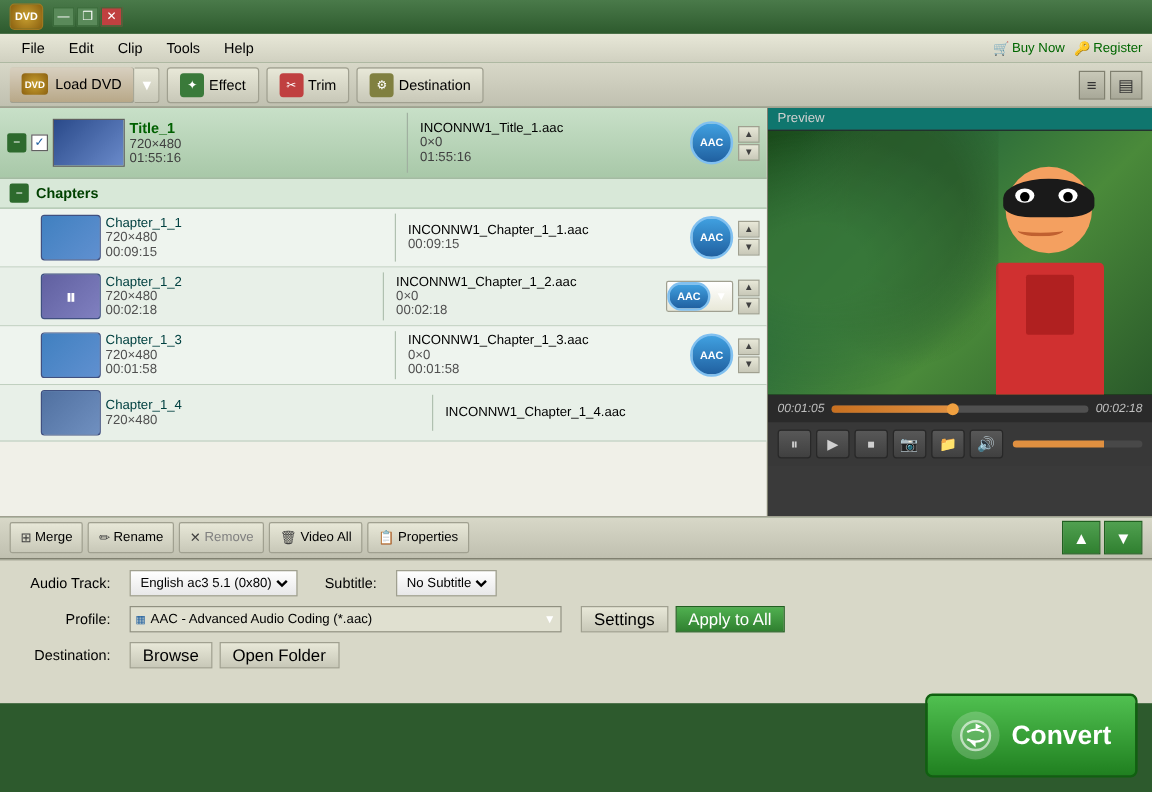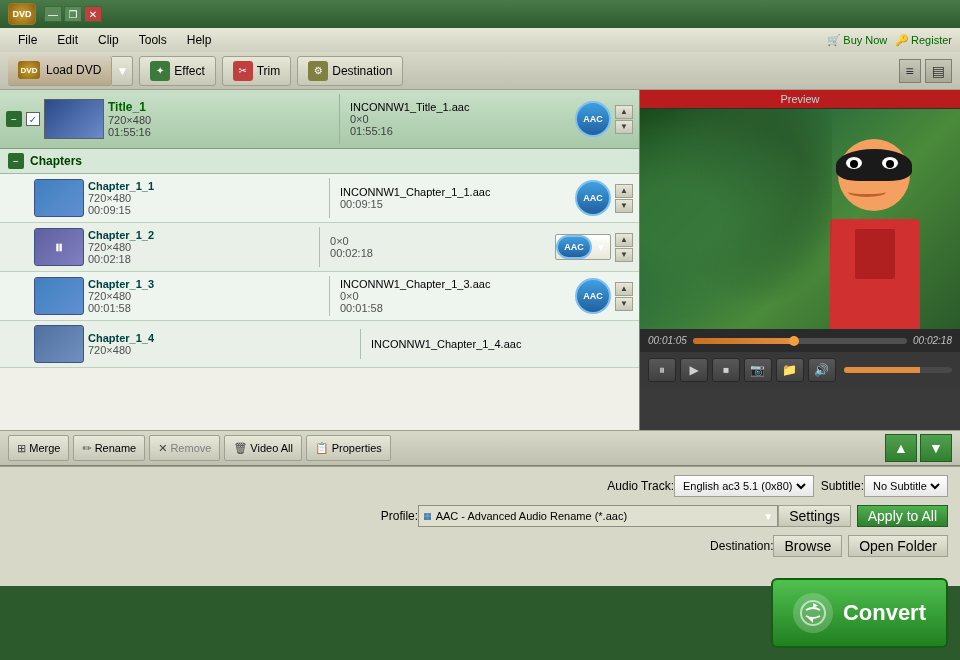--- a/index.html
+++ b/index.html
@@ -236,39 +236,38 @@
     }
     .chapter-thumb {
       width: 50px; height: 38px;
       background: linear-gradient(135deg, #6090c0, #4060a0);
       border: 1px solid #405080;
       border-radius: 3px;
       display: flex; align-items: center; justify-content: center;
       position: relative;
     }
     .chapter-info { flex: 1; }
-    .chapter-info .chname { font-size: 11px; font-weight: bold; color: #004040; }
+    .chapter-info .chname { font-size: 11px; font-weight: normal; color: #004040; }
     .chapter-info .chres { font-size: 11px; color: #505050; }
     .chapter-info .chdur { font-size: 11px; color: #505050; }
     .chapter-output { flex: 1; }
     .chapter-output .chout { font-size: 11px; color: #000; }
     .chapter-output .chstats { font-size: 11px; color: #505050; }
 
     
     #preview-panel {
       width: 320px;
       background: #3a3a3a;
       display: flex; flex-direction: column;
     }
     #preview-panel .preview-label {
-      background: #b91c1c;
+      background: #0f766e;
       padding: 3px 8px;
       font-size: 11px; color: #d0d0d0;
       border-bottom: 1px solid #303030;
-      text-align: center;
     }
     #preview-video {
       width: 100%; height: 220px;
       background: #000;
       position: relative;
       overflow: hidden;
     }
     #preview-video .video-bg {
       width: 100%; height: 100%;
       background: linear-gradient(135deg, #1a4a1a 0%, #2a6a3a 30%, #4a8a3a 60%, #2a5a2a 100%);
@@ -339,21 +338,21 @@
 
     
     #status-bar {
       background: #d8d8c8;
       height: 120px;
       padding: 8px 12px;
       border-top: 1px solid #a0a090;
       display: flex; flex-direction: column; gap: 8px;
     }
     .status-row {
-      display: flex; align-items: center; gap: 0; justify-content: flex-end;
+      display: flex; align-items: center; gap: 16px;
     }
     .status-label {
       color: #000; font-size: 12px; min-width: 80px;
       text-align: right;
     }
     .status-input {
       flex: 1;
       background: #fff;
       border: 1px solid #a0a090;
       padding: 2px 6px;
@@ -543,20 +542,21 @@
       <div class="chapter-thumb">
         <div style="width:100%;height:100%;background:linear-gradient(135deg,#6060a0,#8080c0);border-radius:3px;display:flex;align-items:center;justify-content:center;font-size:18px;color:#fff;">⏸</div>
       </div>
       <div class="chapter-info">
         <div class="chname">Chapter_1_2</div>
         <div class="chres">720×480</div>
         <div class="chdur">00:02:18</div>
       </div>
       <div style="width:1px;background:#b0c0b0;height:40px;margin:0 6px;"></div>
       <div class="chapter-output">
+        <div class="chout">INCONNW1_Chapter_1_2.aac</div>
         <div class="chstats">0×0</div>
         <div class="chstats">00:02:18</div>
       </div>
       <div class="file-format">
         <div class="format-select-wrap">
           <div class="aac-dropdown-badge">AAC</div>
           <span style="font-size:10px;padding:0 4px;">▼</span>
         </div>
       </div>
       <div class="nav-arrows">
@@ -697,21 +697,21 @@
       <select>
         <option>No Subtitle</option>
       </select>
     </div>
   </div>
 
   <div class="status-row">
     <span class="status-label">Profile:</span>
     <div style="display:flex;align-items:center;background:#e0e0d0;border:1px solid #909080;padding:1px 4px;height:22px;flex:1;max-width:360px;">
       <span style="font-size:9px;color:#2060a0;margin-right:4px;">▦</span>
-      <span style="color:#000;font-size:11px;flex:1;">AAC - Advanced Audio Rename (*.aac)</span>
+      <span style="color:#000;font-size:11px;flex:1;">AAC - Advanced Audio Coding (*.aac)</span>
       <span style="font-size:10px;">▼</span>
     </div>
     <div class="settings-apply-row">
       <button class="status-btn">Settings</button>
       <button class="status-btn" style="background:linear-gradient(to bottom,#50b050,#308030);color:#fff;border-color:#206020;">Apply to All</button>
     </div>
   </div>
 
   <div class="status-row">
     <span class="status-label">Destination:</span>

